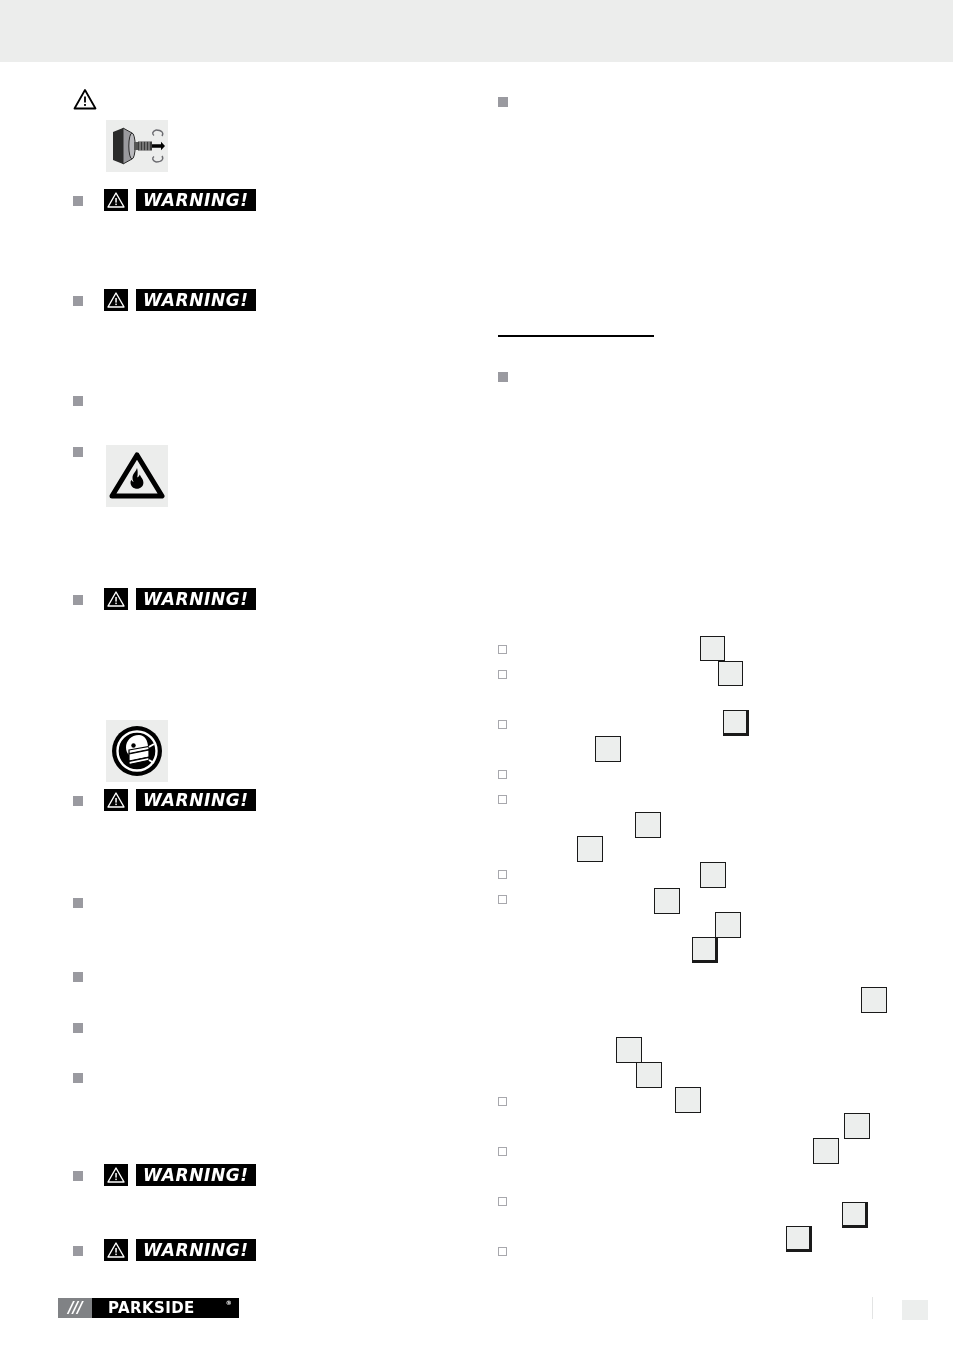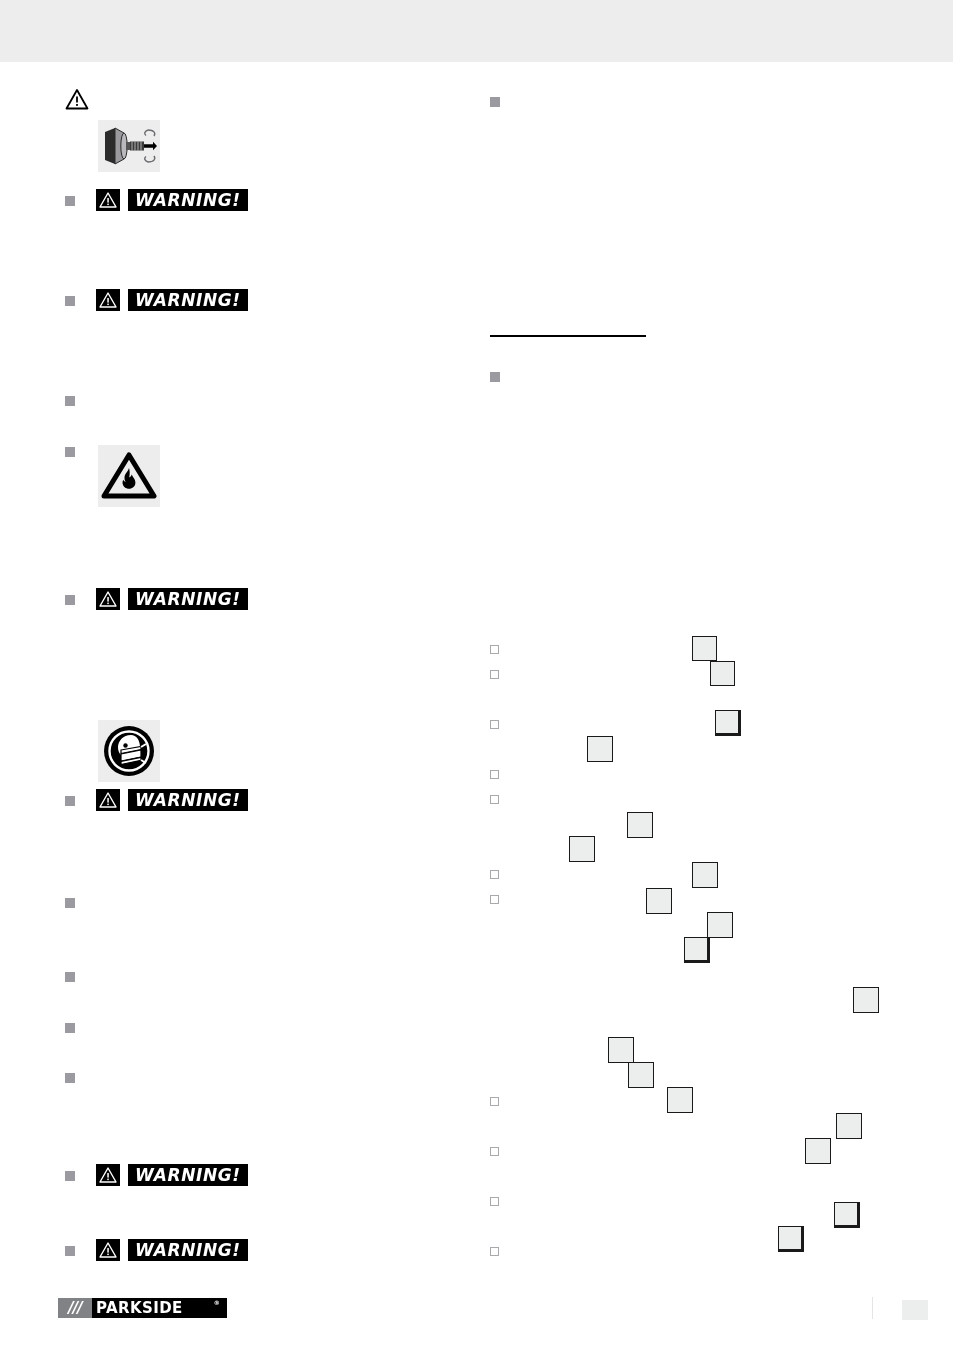--- a/index.html
+++ b/index.html
@@ -4,21 +4,21 @@
 <style>
   html,body{margin:0;padding:0;background:#ffffff;}
   body{
     width:953px;height:1352px;position:relative;overflow:hidden;
     font-family:"Liberation Sans", sans-serif;
   }
   .header-band{
     position:absolute;left:0;top:0;width:953px;height:62px;
     background:#ecedec;
   }
-  .page{position:absolute;left:0;top:62px;width:795px;height:1290px;}
+  .page{position:absolute;left:8px;top:62px;width:795px;height:1290px;}
 
   
   .col-left{position:absolute;left:0;top:0;width:440px;height:1200px;}
   .col-right{position:absolute;left:430px;top:0;width:523px;height:1200px;}
 
   
   .bullet-sq{
     position:absolute;width:10px;height:10px;background:#9a9aa0;
   }
   .bullet-hollow{
@@ -66,21 +66,21 @@
     position:absolute;left:58px;top:1298px;height:20px;display:flex;
     align-items:stretch;
   }
   .logo .slashes{
     background:#808285;color:#ffffff;width:34px;
     font-family:"DejaVu Sans", sans-serif;font-weight:bold;font-size:15px;
     font-style:italic;display:flex;align-items:center;justify-content:center;
     letter-spacing:-1px;
   }
   .logo .word{
-    background:#000;color:#ffffff;padding:0 7px 0 4px;
+    background:#000;color:#ffffff;padding:0 7px 0 16px;
     font-family:"DejaVu Sans", sans-serif;font-weight:bold;font-size:15px;
     letter-spacing:0.4px;display:flex;align-items:center;gap:30px;
   }
   .logo .tm{font-size:6px;vertical-align:super;margin-left:1px;line-height:1;align-self:flex-start;margin-top:2px;}
   .foot-sep{position:absolute;left:872px;top:1297px;width:1px;height:22px;background:#e3e4e4;}
   .foot-page{position:absolute;left:902px;top:1300px;width:26px;height:20px;background:#eceeed;}
 </style>
 </head>
 <body>
 

